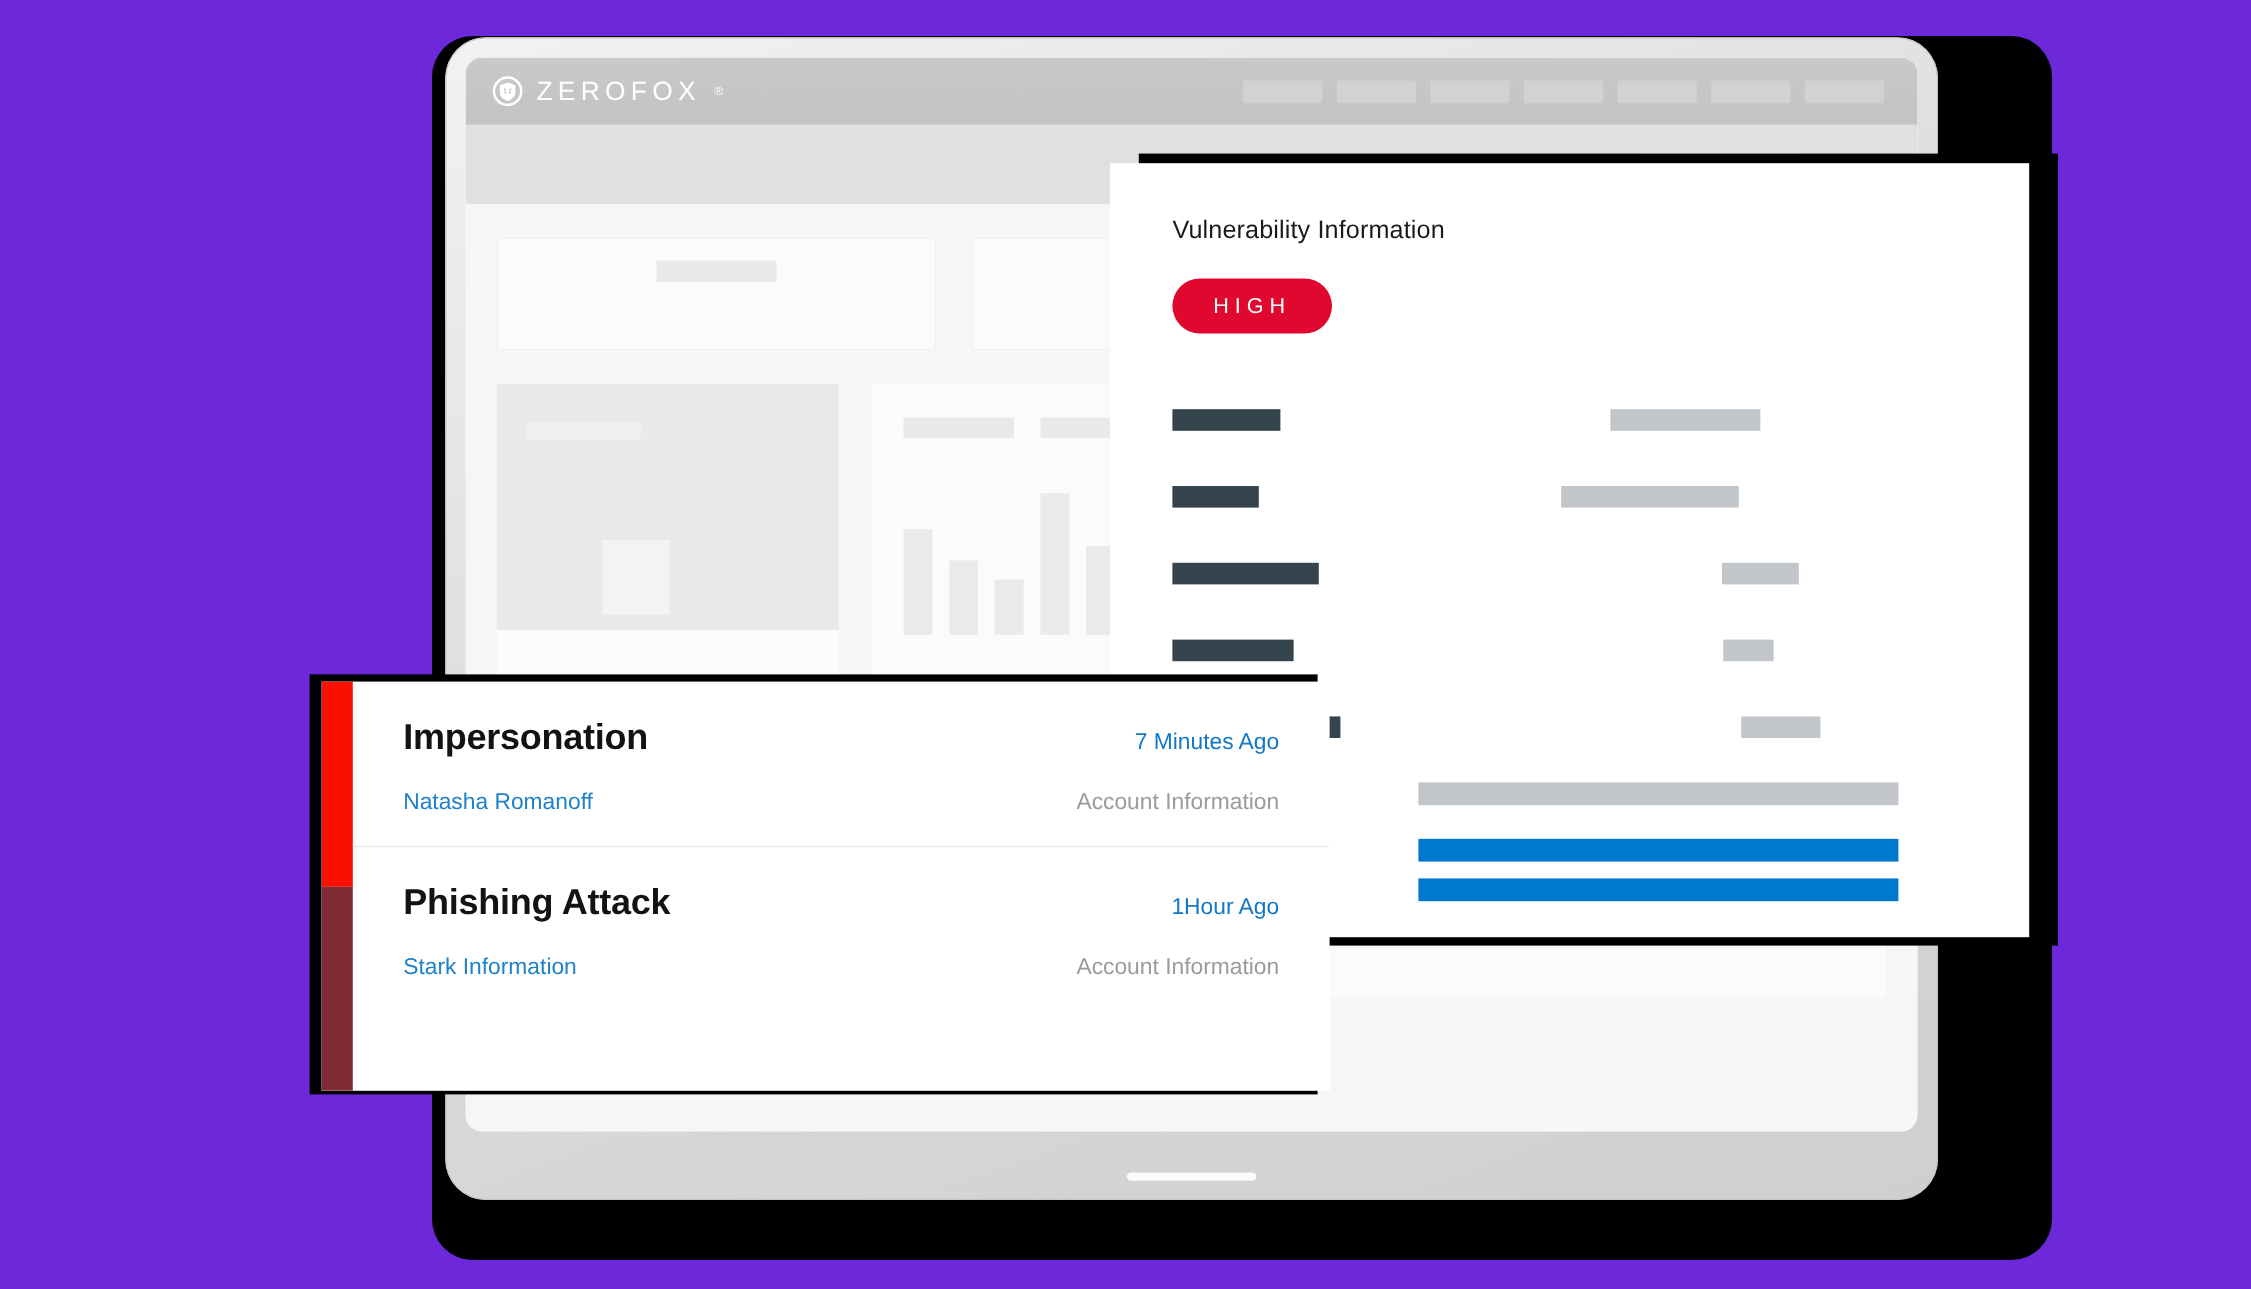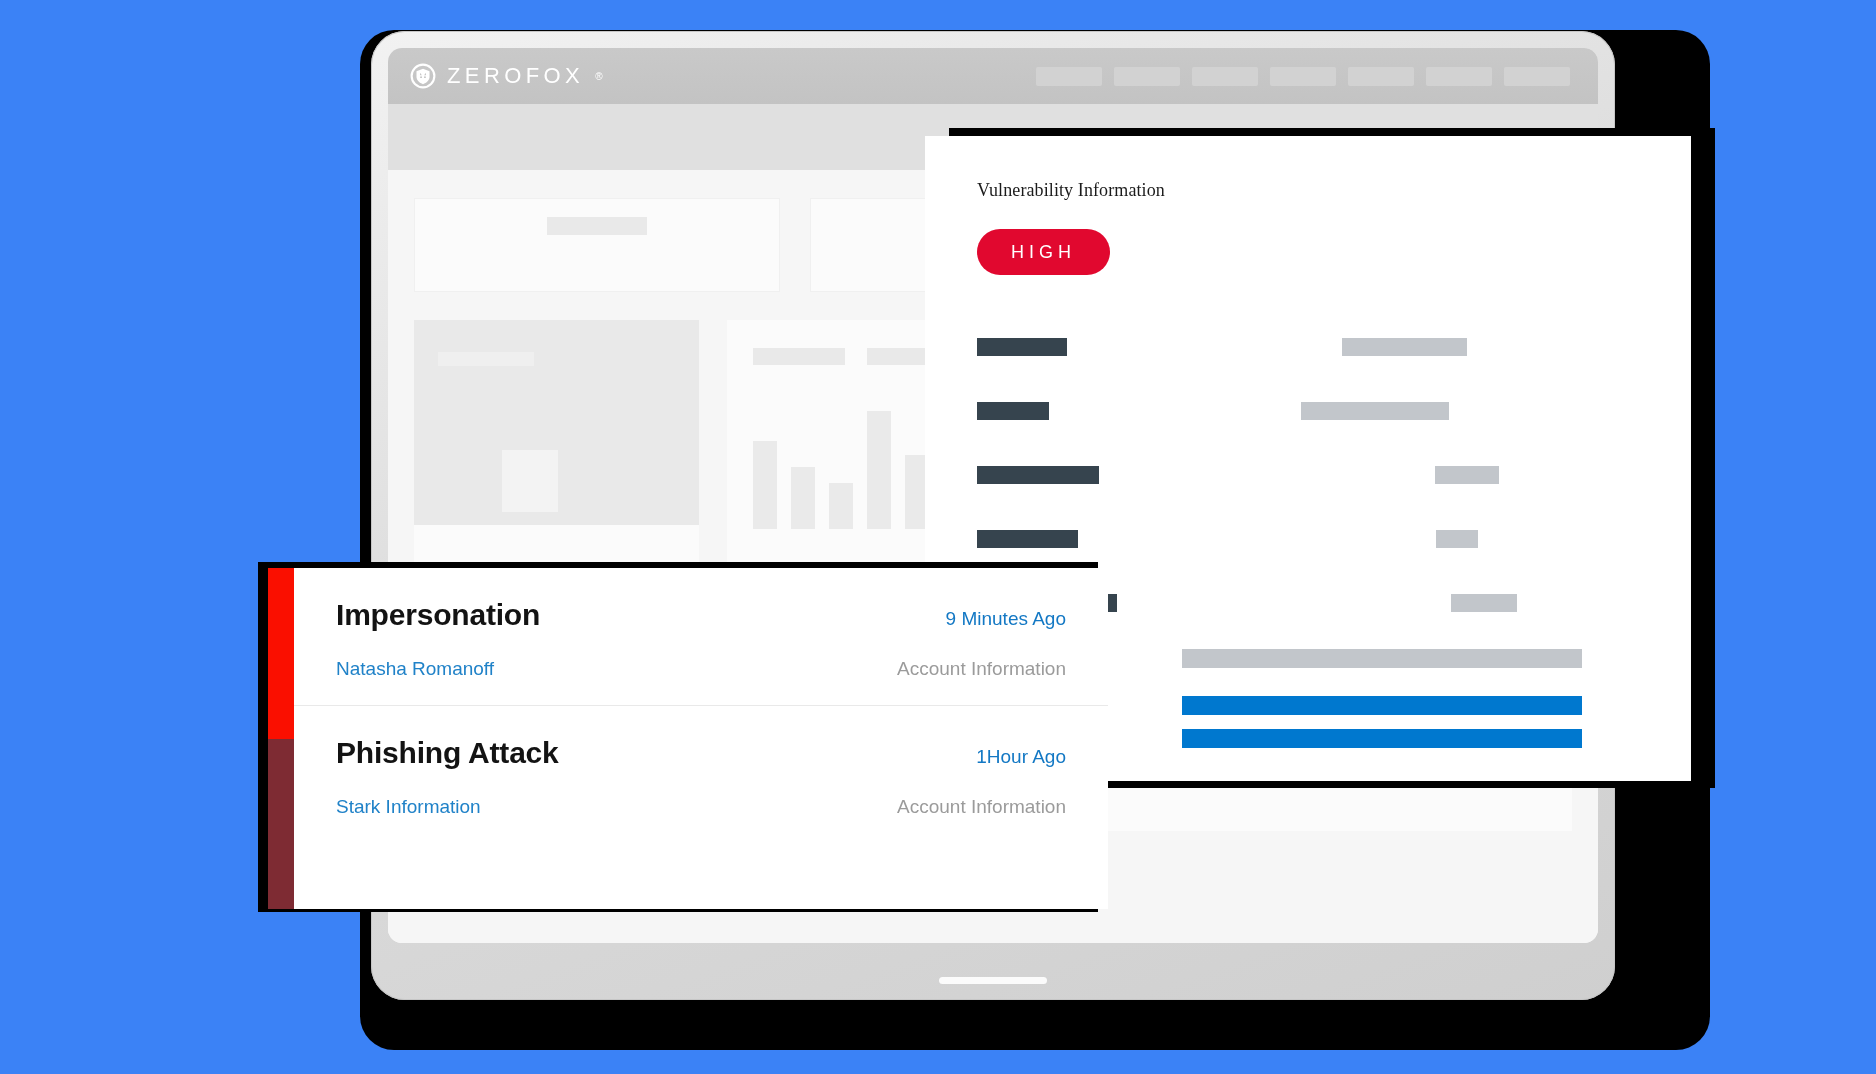--- a/index.html
+++ b/index.html
@@ -10,21 +10,21 @@
   }
   body {
     font-family: "Liberation Sans", sans-serif;
     -webkit-font-smoothing: antialiased;
   }
 
   .stage {
     position: relative;
     width: 1876px;
     height: 1074px;
-    background: #3b82f6;
+    background: #6d28d9;
     overflow: hidden;
   }
 
   
   .tablet-shadow {
     position: absolute;
     left: 360px;
     top: 30px;
     width: 1350px;
     height: 1020px;
@@ -247,26 +247,25 @@
     position: absolute;
     left: 925px;
     top: 136px;
     width: 766px;
     height: 645px;
     background: #ffffff;
     padding: 44px 52px;
     box-sizing: border-box;
   }
   .vuln-title {
-    font-size: 18px;
+    font-size: 21px;
     color: #1b1b1b;
     font-weight: 400;
     margin: 0 0 28px 0;
     letter-spacing: .1px;
-    font-family: Liberation Serif, serif;
   }
   .sev-badge {
     display: inline-flex;
     align-items: center;
     justify-content: center;
     height: 46px;
     padding: 0 34px;
     border-radius: 23px;
     color: #ffffff;
     font-size: 18px;
@@ -508,21 +507,21 @@
   <div class="alerts-card">
     <div class="alerts-strip">
       <span style="flex:1;background:#fa0f00"></span>
       <span style="flex:1;background:#7e2b33"></span>
     </div>
     <div class="alerts-list">
 
       <div class="alert-row">
         <div class="alert-line">
           <span class="alert-title">Impersonation</span>
-          <span class="alert-time">9 Minutes Ago</span>
+          <span class="alert-time">7 Minutes Ago</span>
         </div>
         <div class="alert-line second">
           <span class="alert-entity">Natasha Romanoff</span>
           <span class="alert-meta">Account Information</span>
         </div>
       </div>
 
       <div class="alert-row">
         <div class="alert-line">
           <span class="alert-title">Phishing Attack</span>

